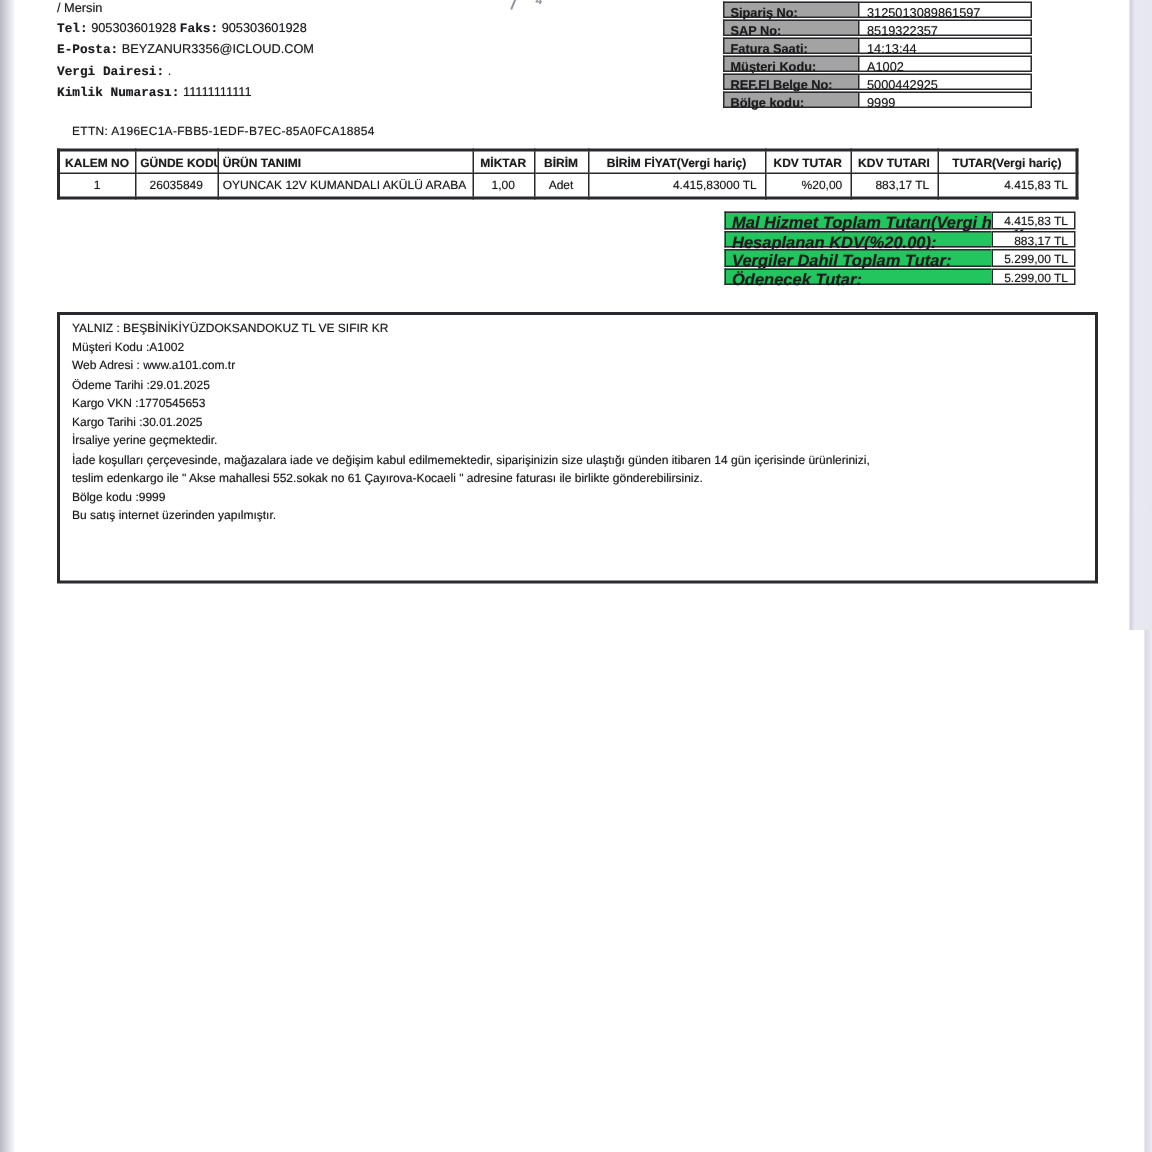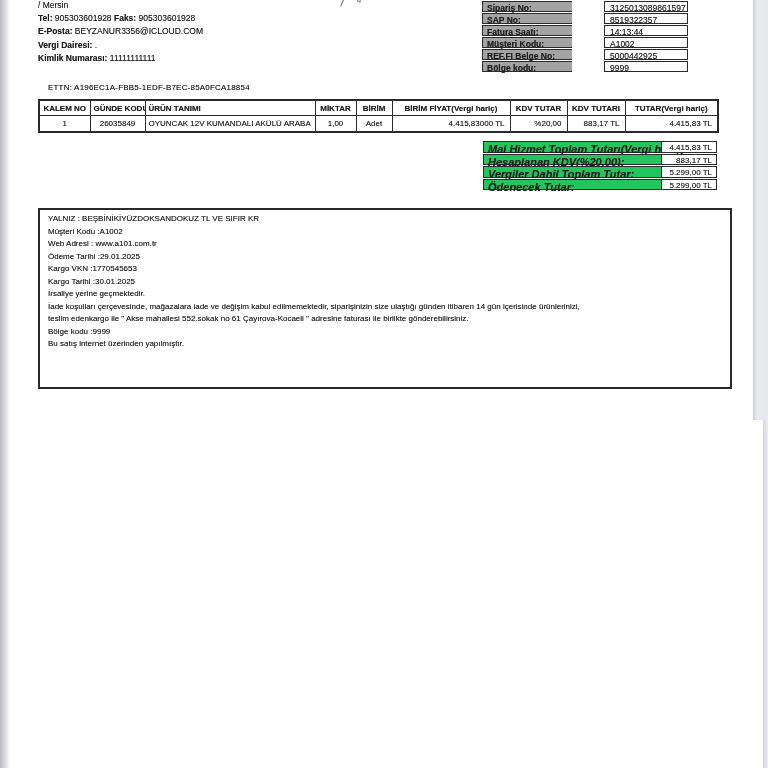--- a/index.html
+++ b/index.html
@@ -19,29 +19,29 @@
     background:linear-gradient(to right,#cdcdd8 0,#e9e9f1 25%,#e6e6ef 100%);}
   .edge-right-bottom{position:absolute;left:763px;top:420px;width:5px;height:348px;
     background:linear-gradient(to right,#d6d6e0,#ececf4);}
 
   
   .pagefrag{position:absolute;left:341px;top:-6px;color:#8f8f99;
     font-size:13px;letter-spacing:4px;transform:skewX(-8deg);}
 
   
   .seller{position:absolute;left:38px;top:-1px;font-size:8.5px;line-height:13.2px;white-space:nowrap;}
-  .seller b{font-weight:bold;}
+  .seller b{font-weight:bold;font-family:Liberation Mono, monospace;}
 
   
   .meta{position:absolute;left:482px;top:1px;width:206px;display:flex;flex-direction:column;gap:1px;}
   .meta .mrow{display:flex;height:11px;}
   .meta .mlabel{width:85px;border:1px solid #2a2a2e;border-right:none;
     font-weight:bold;font-size:8.5px;padding:1px 0 0 4px;background:#a3a3a3;}
   .meta .mvalue{flex:1;border:1px solid #2a2a2e;
-    font-size:8.5px;padding:1px 0 0 5px;background:#fff;margin-left:32px;}
+    font-size:8.5px;padding:1px 0 0 5px;background:#fff;}
 
   
   .ettn{position:absolute;left:48px;top:83px;font-size:8px;letter-spacing:.2px;}
 
   
   table.items{position:absolute;left:38px;top:99px;border-collapse:collapse;table-layout:fixed;
     width:679px;font-size:8px;}
   table.items th,table.items td{border:1px solid #2a2a2e;overflow:hidden;white-space:nowrap;padding:0 3px;}
   table.items{border:2px solid #2a2a2e;}
   table.items th{height:14px;font-weight:bold;text-align:center;}

